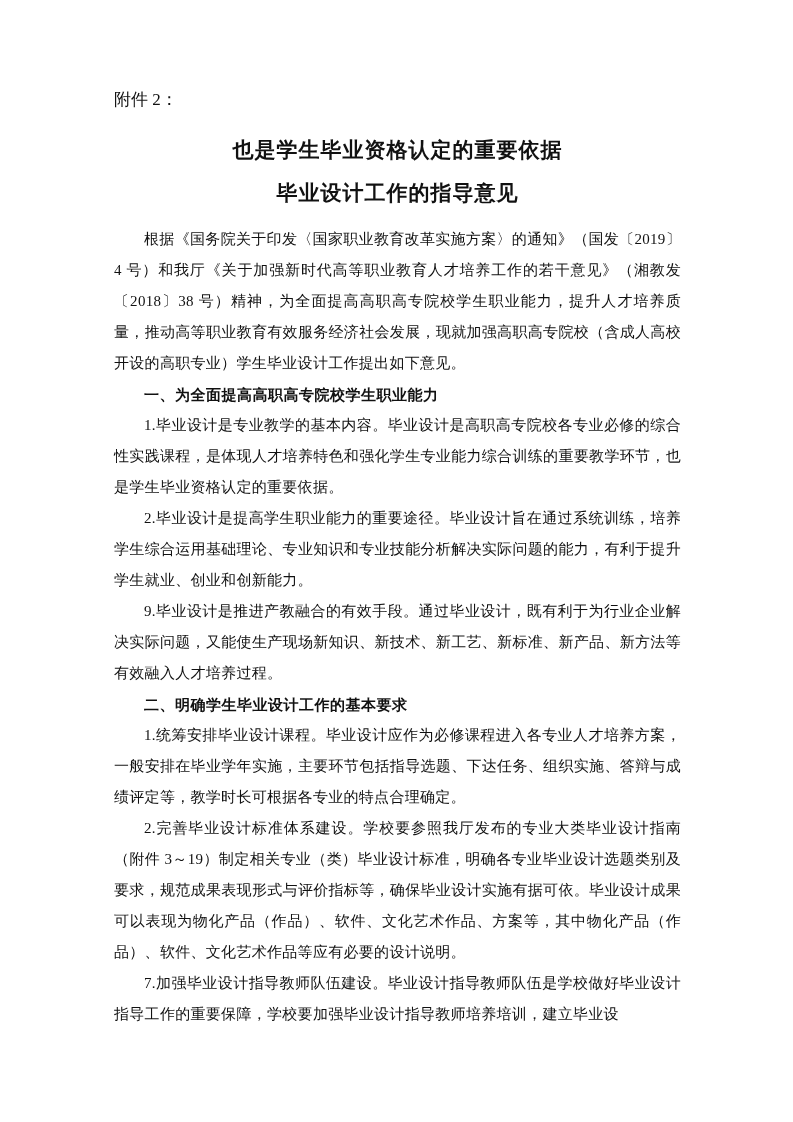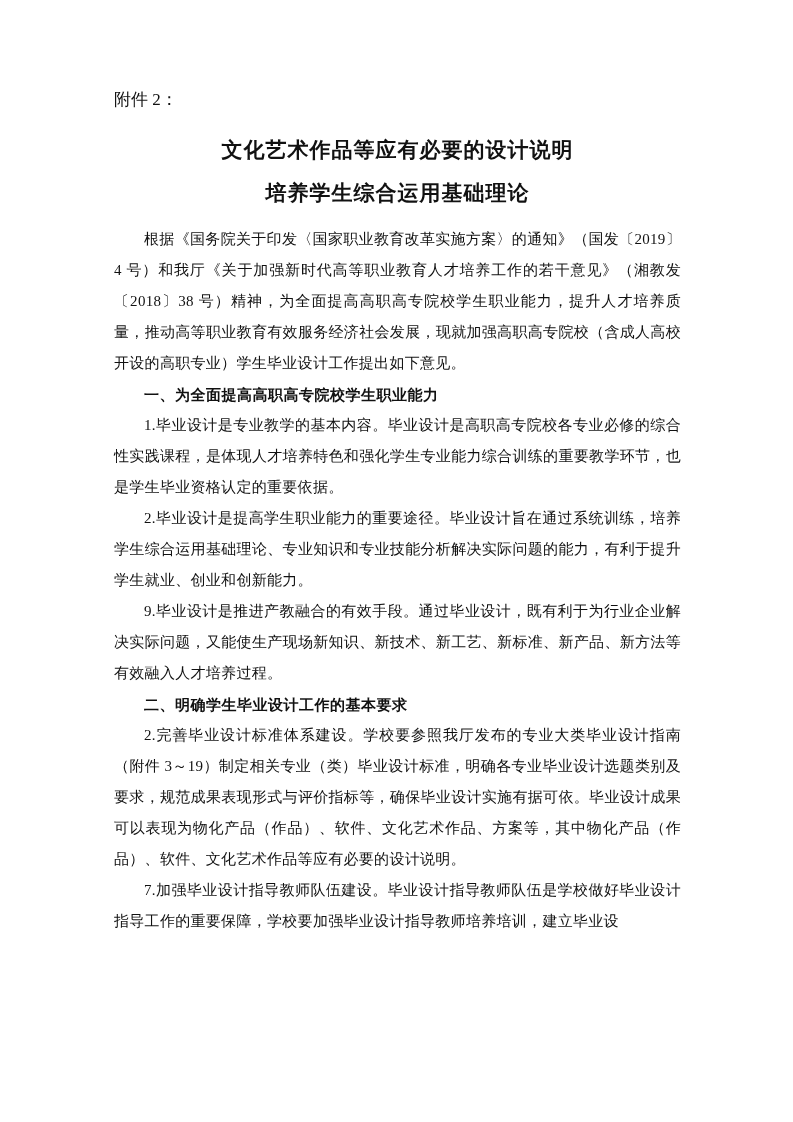--- a/index.html
+++ b/index.html
@@ -56,36 +56,37 @@
   }
 </style>
 </head>
 <body>
 
 <div class="page">
 
   <p class="attachment-label">附件 2：</p>
 
   <div class="title-block">
-    <p class="doc-title">文化艺术作品等应有必要的设计说明</p>
-    <p class="doc-title">培养学生综合运用基础理论</p>
+    <p class="doc-title">也是学生毕业资格认定的重要依据</p>
+    <p class="doc-title">毕业设计工作的指导意见</p>
   </div>
 
   <div class="body-block">
     <p class="para">根据《国务院关于印发〈国家职业教育改革实施方案〉的通知》（国发〔2019〕4 号）和我厅《关于加强新时代高等职业教育人才培养工作的若干意见》（湘教发〔2018〕38 号）精神，为全面提高高职高专院校学生职业能力，提升人才培养质量，推动高等职业教育有效服务经济社会发展，现就加强高职高专院校（含成人高校开设的高职专业）学生毕业设计工作提出如下意见。</p>
 
     <p class="para heading">一、为全面提高高职高专院校学生职业能力</p>
 
     <p class="para">1.毕业设计是专业教学的基本内容。毕业设计是高职高专院校各专业必修的综合性实践课程，是体现人才培养特色和强化学生专业能力综合训练的重要教学环节，也是学生毕业资格认定的重要依据。</p>
 
     <p class="para">2.毕业设计是提高学生职业能力的重要途径。毕业设计旨在通过系统训练，培养学生综合运用基础理论、专业知识和专业技能分析解决实际问题的能力，有利于提升学生就业、创业和创新能力。</p>
 
     <p class="para">9.毕业设计是推进产教融合的有效手段。通过毕业设计，既有利于为行业企业解决实际问题，又能使生产现场新知识、新技术、新工艺、新标准、新产品、新方法等有效融入人才培养过程。</p>
 
     <p class="para heading">二、明确学生毕业设计工作的基本要求</p>
 
+    <p class="para">1.统筹安排毕业设计课程。毕业设计应作为必修课程进入各专业人才培养方案，一般安排在毕业学年实施，主要环节包括指导选题、下达任务、组织实施、答辩与成绩评定等，教学时长可根据各专业的特点合理确定。</p>
 
     <p class="para">2.完善毕业设计标准体系建设。学校要参照我厅发布的专业大类毕业设计指南（附件 3～19）制定相关专业（类）毕业设计标准，明确各专业毕业设计选题类别及要求，规范成果表现形式与评价指标等，确保毕业设计实施有据可依。毕业设计成果可以表现为物化产品（作品）、软件、文化艺术作品、方案等，其中物化产品（作品）、软件、文化艺术作品等应有必要的设计说明。</p>
 
     <p class="para">7.加强毕业设计指导教师队伍建设。毕业设计指导教师队伍是学校做好毕业设计指导工作的重要保障，学校要加强毕业设计指导教师培养培训，建立毕业设</p>
   </div>
 
 </div>
 
 </body></html>

